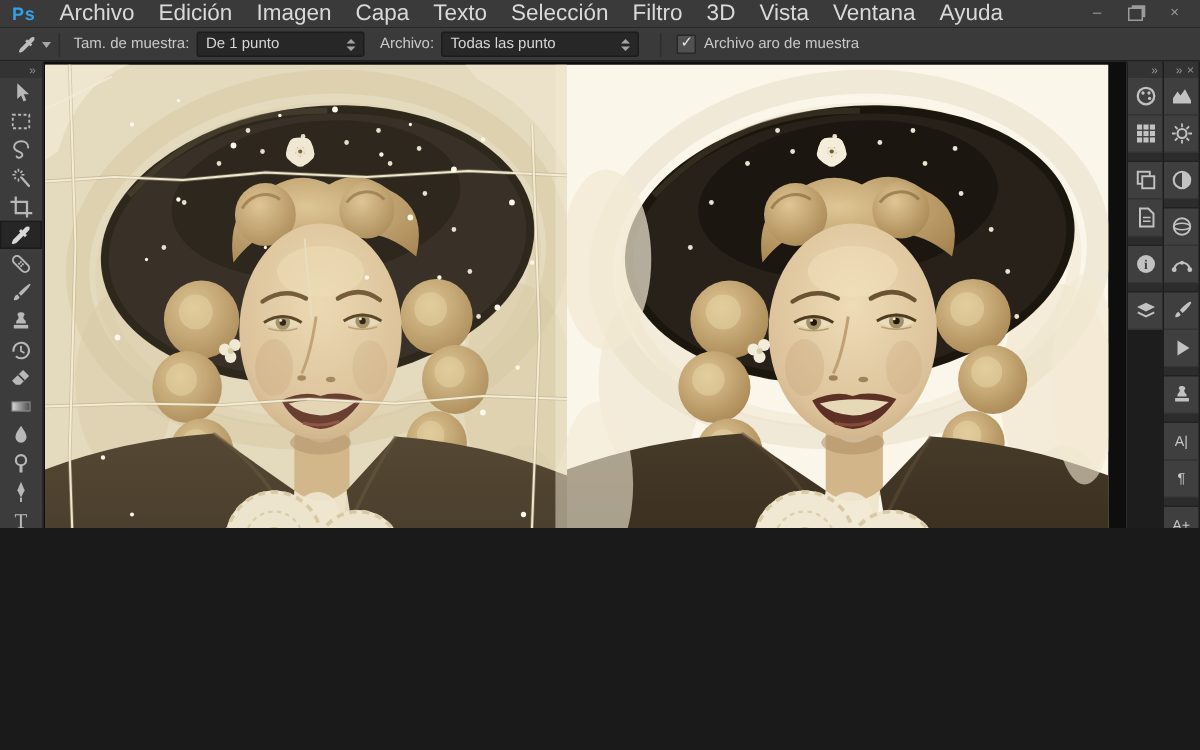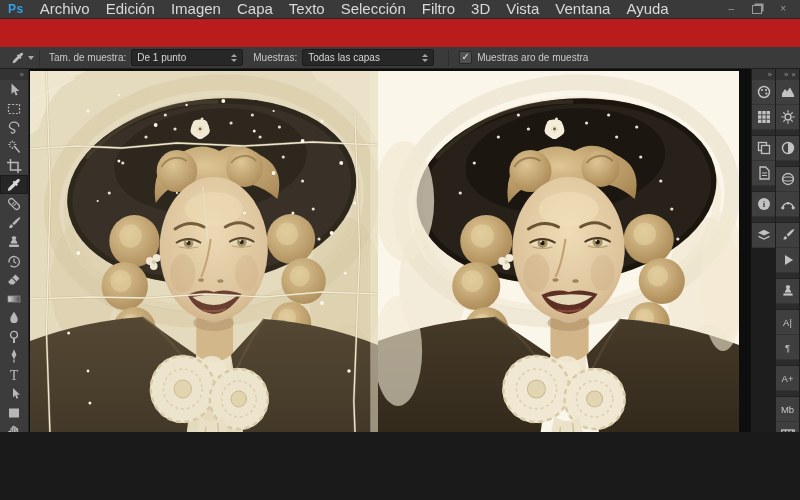--- a/index.html
+++ b/index.html
@@ -1,31 +1,31 @@
 <!DOCTYPE html>
 <html><head>
 <meta charset="utf-8">
 <style>
   html,body{margin:0;padding:0;}
   body{width:800px;height:500px;overflow:hidden;background:#1a1a1a;
        font-family:"Liberation Sans",sans-serif;-webkit-font-smoothing:antialiased;}
-  .app{position:relative;width:800px;height:432px;background:#b91c1c;overflow:hidden;}
+  .app{position:relative;width:800px;height:352px;background:#737373;overflow:hidden;}
 
   
   .menubar{height:18px;background:#3a3a3a;border-bottom:1px solid #262626;
            display:flex;align-items:center;padding:0 4px;}
   .ps-logo{color:#33a0e8;font-weight:bold;font-size:12px;padding:0 8px 0 4px;letter-spacing:.5px;}
   .menu-item{color:#d9d9d9;font-size:15px;padding:0 8px;cursor:default;}
   .win-controls{margin-left:auto;display:flex;align-items:center;gap:18px;padding-right:10px;color:#9b9b9b;}
   .wc{font-size:10px;line-height:10px;}
   .wc-restore{width:8px;height:7px;border:1px solid #9b9b9b;box-shadow:2px -2px 0 -0.5px #9b9b9b;}
 
   
   .optionsbar{height:21px;background:#3a3a3a;border-bottom:1px solid #1f1f1f;
-              display:flex;align-items:center;padding:0 6px;font-size:10px;color:#c9c9c9;margin-top:28px;}
+              display:flex;align-items:center;padding:0 6px;font-size:10px;color:#c9c9c9;}
   .opt-tool{display:flex;align-items:center;gap:3px;padding:0 5px;border-right:1px solid #2d2d2d;margin-right:7px;height:16px;}
   .caret-down{width:0;height:0;border-left:3px solid transparent;border-right:3px solid transparent;border-top:4px solid #a8a8a8;}
   .opt-label{margin:0 5px 0 2px;white-space:nowrap;}
   .dropdown{background:#272727;border:1px solid #1c1c1c;border-radius:2px;height:15px;
             display:flex;align-items:center;padding:0 5px;color:#d6d6d6;white-space:nowrap;gap:31px;}
   .dropdown .val{flex:1;}
   .stepper{display:flex;flex-direction:column;gap:2px;margin-left:8px;}
   .stepper i{width:0;height:0;border-left:3px solid transparent;border-right:3px solid transparent;}
   .stepper .up{border-bottom:3px solid #a5a5a5;}
   .stepper .dn{border-top:3px solid #a5a5a5;}
@@ -91,32 +91,32 @@
 
     <span class="opt-label">Tam. de muestra:</span>
     <span class="dropdown dd-sample">
       <span class="val">De 1 punto</span>
       <span class="stepper">
           <i class="up"></i>
           <i class="dn"></i>
         </span>
     </span>
 
-    <span class="opt-label" style="margin-left:10px;">Muestras:</span>
+    <span class="opt-label" style="margin-left:10px;">Archivo:</span>
     <span class="dropdown dd-layers">
-      <span class="val">Todas las capas</span>
+      <span class="val">Todas las punto</span>
       <span class="stepper">
           <i class="up"></i>
           <i class="dn"></i>
         </span>
     </span>
 
     <span class="checkbox-wrap">
       <span class="checkbox">✓</span>
-      <span>Muestras aro de muestra</span>
+      <span>Archivo aro de muestra</span>
     </span>
 
   </div>
 
   <div class="main">
 
     <div class="toolbar">
       <div class="tb-head">»</div>
       <div id="tool-list">
           <div class="tool">

